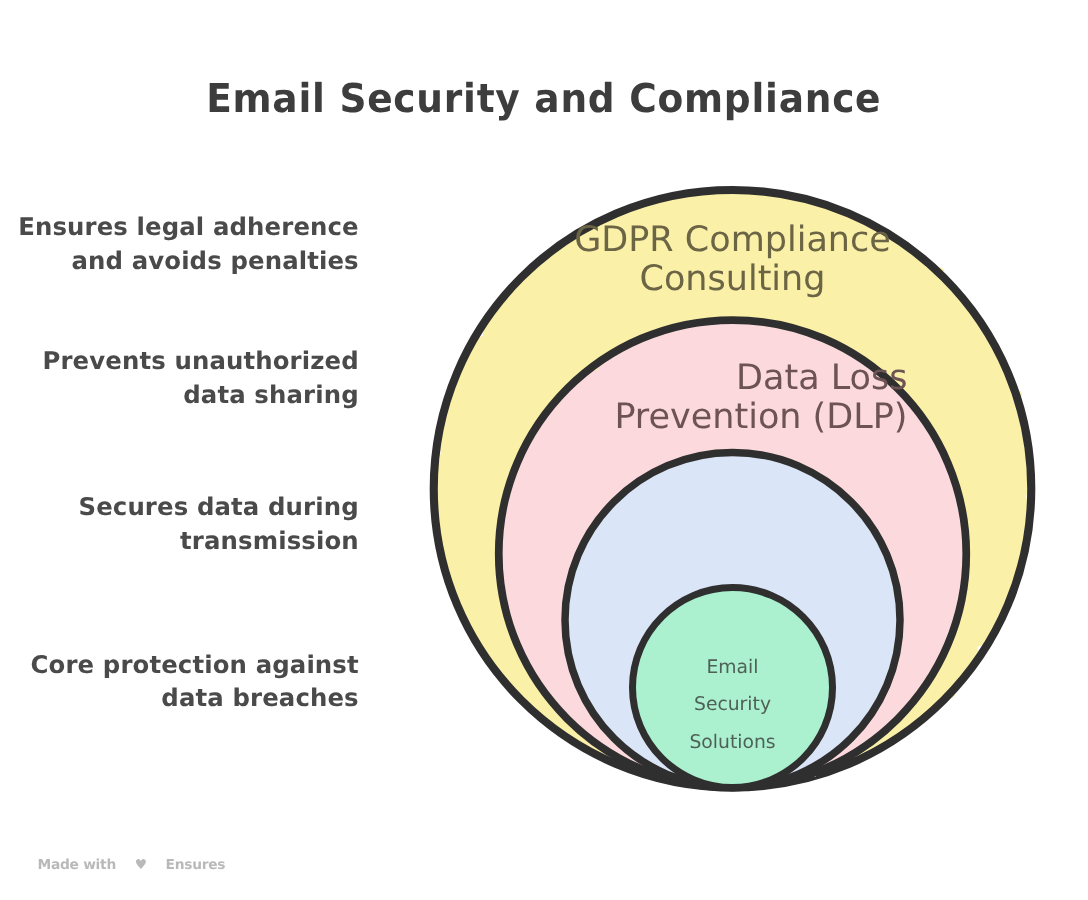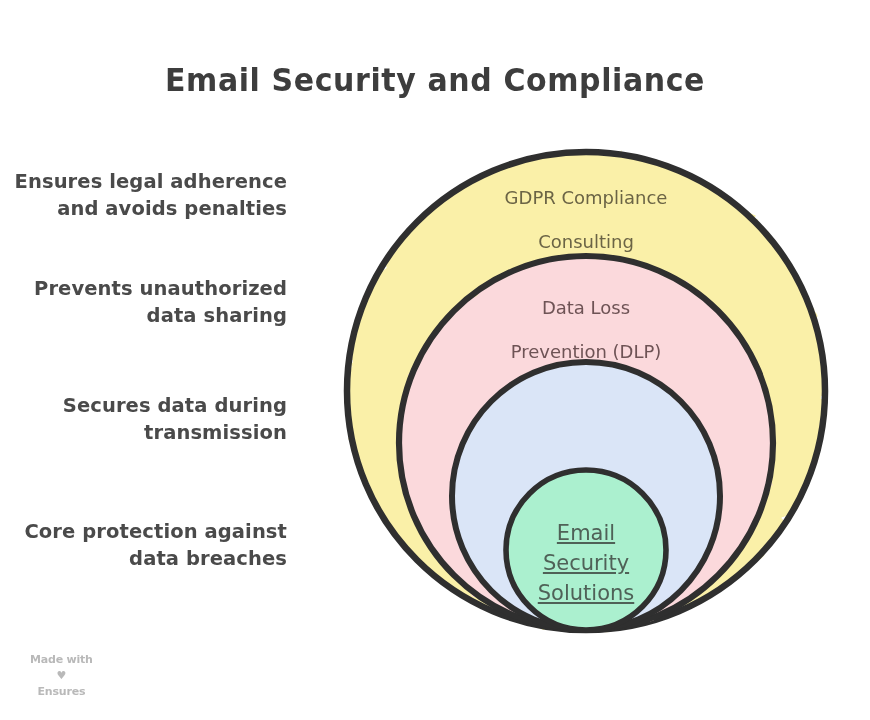--- a/index.html
+++ b/index.html
@@ -64,58 +64,57 @@
     width: 870px;
     height: 720px;
   }
 
   
   .ring-label {
     position: absolute;
     text-align: center;
     font-family: "DejaVu Sans", sans-serif;
     font-weight: 400;
-    font-size: 18px;
-    line-height: 44px;
+    font-size: 28px;
+    line-height: 31px;
     white-space: pre-line;
   }
   .ring-label.r0 { 
     left: 406px; top: 176px; width: 360px;
     color: #6b6445;
   }
   .ring-label.r1 { 
     left: 446px; top: 286px; width: 280px;
     color: #6e5355;
+    text-align: right;
   }
   .ring-label.r2 { 
     left: 466px; top: 391px; width: 240px;
     color: #5b6478;
   }
   .ring-label.r3 { 
     left: 506px; top: 518px; width: 160px;
-    font-size: 21px;
+    font-size: 15px;
     line-height: 30px;
     color: #4f6157;
-    text-decoration: underline;
   }
 
   
   #watermark {
     position: absolute;
     left: 30px;
     bottom: 22px;
     display: flex;
     align-items: center;
-    gap: 4px;
+    gap: 15px;
     font-family: "DejaVu Sans", sans-serif;
     font-weight: 700;
     font-size: 11px;
     color: #b9b9b9;
     letter-spacing: -0.2px;
-    flex-direction: column;
   }
   #watermark .wm-heart {
     font-size: 11px;
     line-height: 1;
     color: #b9b9b9;
   }
 </style>
 </head>
 <body>
 

